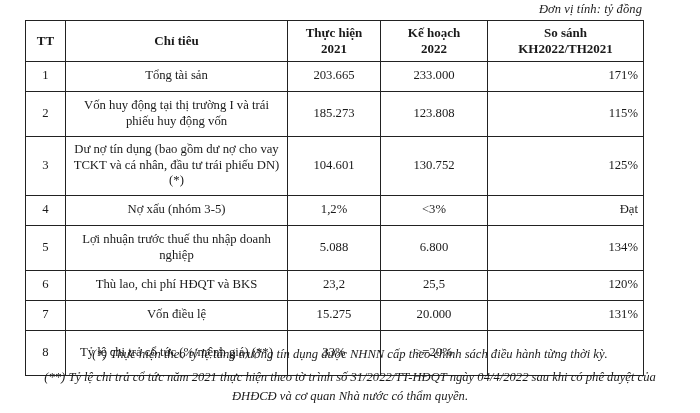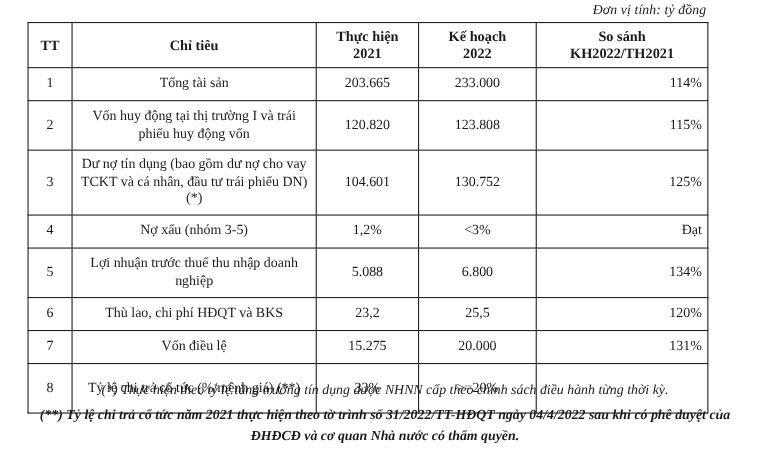--- a/index.html
+++ b/index.html
@@ -82,21 +82,21 @@
     top: 345px;
     width: 648px;
   }
   .note {
     font-style: italic;
     font-size: 12.6px;
     line-height: 1.45;
     margin: 0 0 5px 0;
     text-align: center;
   }
-  .note.second { margin-top: 4px; font-weight: bold; }
+  .note.second { margin-top: 4px; }
 </style>
 </head>
 <body>
 
 <div class="page">
 
   <div class="unit-caption">Đơn vị tính: tỷ đồng</div>
 
   <div class="table-wrap">
     <table class="report">
@@ -124,26 +124,26 @@
             <span>KH2022/TH2021</span>
           </th>
         </tr>
       </thead>
       <tbody>
         <tr class="r-short">
           <td class="c-tt">1</td>
           <td class="c-name">Tổng tài sản</td>
           <td class="c-th">203.665</td>
           <td class="c-kh">233.000</td>
-          <td class="c-ss">114%</td>
+          <td class="c-ss">171%</td>
         </tr>
         <tr class="r-tall">
           <td class="c-tt">2</td>
           <td class="c-name">Vốn huy động tại thị trường I và trái phiếu huy động vốn</td>
-          <td class="c-th">120.820</td>
+          <td class="c-th">185.273</td>
           <td class="c-kh">123.808</td>
           <td class="c-ss">115%</td>
         </tr>
         <tr class="r-xtall">
           <td class="c-tt">3</td>
           <td class="c-name">Dư nợ tín dụng (bao gồm dư nợ cho vay TCKT và cá nhân, đầu tư trái phiếu DN) (*)</td>
           <td class="c-th">104.601</td>
           <td class="c-kh">130.752</td>
           <td class="c-ss">125%</td>
         </tr>

